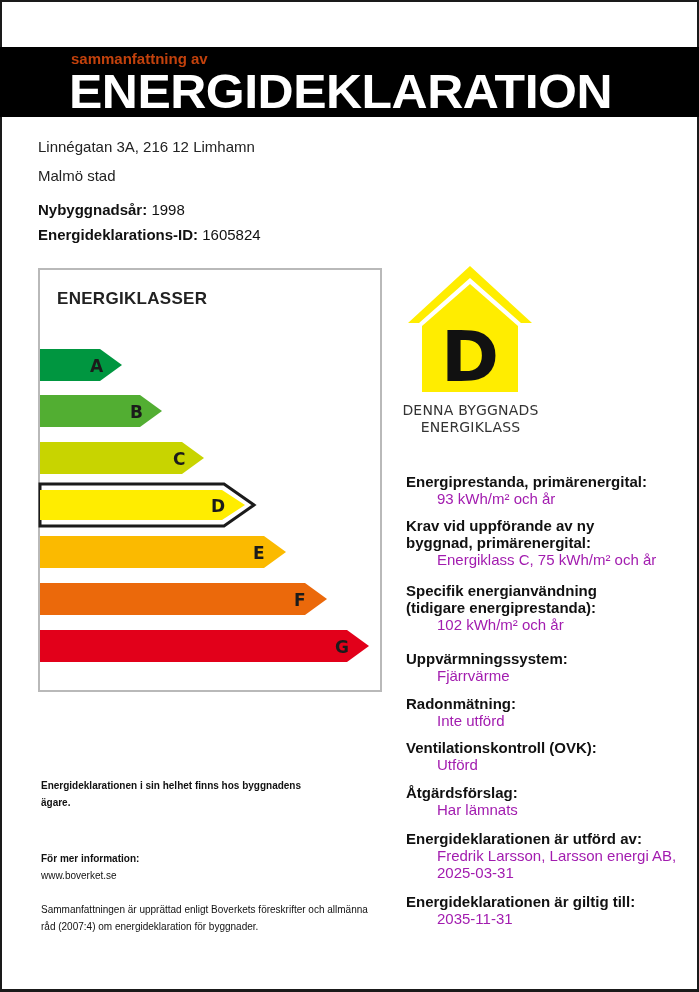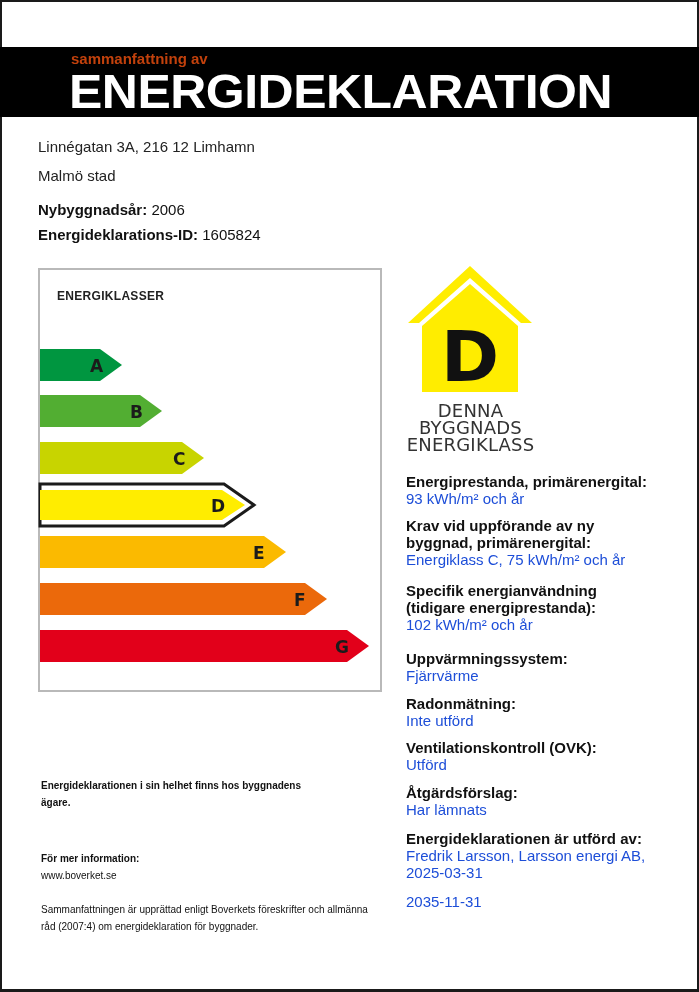--- a/index.html
+++ b/index.html
@@ -25,54 +25,54 @@
     .meta { position: absolute; left: 38px; font-size: 15px; color: #111; }
     .meta b { font-weight: bold; }
     .meta.m1 { top: 201px; }
     .meta.m2 { top: 226px; }
 
     .chart-box {
       position: absolute; left: 38px; top: 268px; width: 344px; height: 424px;
       border: 2px solid #b9b9b9; background: #fff;
     }
     .chart-title {
-      position: absolute; left: 57px; top: 289px; font-weight: bold; font-size: 12px; color: #222; letter-spacing: 0.3px;
+      position: absolute; left: 57px; top: 289px; font-weight: bold; font-size: 17px; color: #222; letter-spacing: 0.3px;
     }
     svg.bars { position: absolute; left: 0; top: 0; width: 699px; height: 992px; pointer-events: none; }
     .bar-label { font-family: "DejaVu Sans", sans-serif; font-size: 17px; font-weight: bold; fill: #1b1b1b; }
 
     .house { position: absolute; left: 405px; top: 266px; width: 130px; height: 130px; }
     .house-caption {
       position: absolute; left: 400px; top: 402px; width: 141px; text-align: center;
-      font-family: "DejaVu Sans", sans-serif; font-size: 18px; line-height: 17px; color: #333; letter-spacing: 0.2px;
+      font-family: "DejaVu Sans", sans-serif; font-size: 14px; line-height: 17px; color: #333; letter-spacing: 0.2px;
     }
 
     .info { position: absolute; left: 406px; width: 290px; font-size: 15px; line-height: 17px; }
     .info .k { font-weight: bold; display: block; }
-    .info .v { display: block; color: #1d4ed8; }
+    .info .v { display: block; color: #a21caf; margin-left: 31px; }
 
     .left-note { position: absolute; left: 41px; width: 345px; font-size: 10px; line-height: 17px; }
     .left-note .k { font-weight: bold; display: block; }
     .left-note .v { display: block; }
   </style>
 </head>
 <body>
 
 <div class="page"></div>
 
 <div class="banner">
   <div class="sub">sammanfattning av</div>
   <div class="title">ENERGIDEKLARATION</div>
 </div>
 
 <div class="addr l1">Linnégatan 3A, 216 12 Limhamn</div>
 <div class="addr l2">Malmö stad</div>
 <div class="meta m1">
   <b>Nybyggnadsår:</b>
-  <span>2006</span>
+  <span>1998</span>
 </div>
 <div class="meta m2">
   <b>Energideklarations-ID:</b>
   <span>1605824</span>
 </div>
 
 <div class="chart-box"></div>
 <div class="chart-title">ENERGIKLASSER</div>
 
 <svg class="bars" viewBox="0 0 699 992">
@@ -143,20 +143,21 @@
 </div>
 <div class="info" style="top:784px;">
   <span class="k">Åtgärdsförslag:</span>
   <span class="v">Har lämnats</span>
 </div>
 <div class="info" style="top:830px; width:280px;">
   <span class="k" style="white-space:nowrap;">Energideklarationen är utförd av:</span>
   <span class="v">Fredrik Larsson, Larsson energi AB, 2025-03-31</span>
 </div>
 <div class="info" style="top:893px;">
+  <span class="k">Energideklarationen är giltig till:</span>
   <span class="v">2035-11-31</span>
 </div>
 
 <div class="left-note" style="top:777px; width:265px;">
   <span class="k">Energideklarationen i sin helhet finns hos byggnadens ägare.</span>
 </div>
 <div class="left-note" style="top:850px;">
   <span class="k">För mer information:</span>
   <span class="v">www.boverket.se</span>
 </div>

